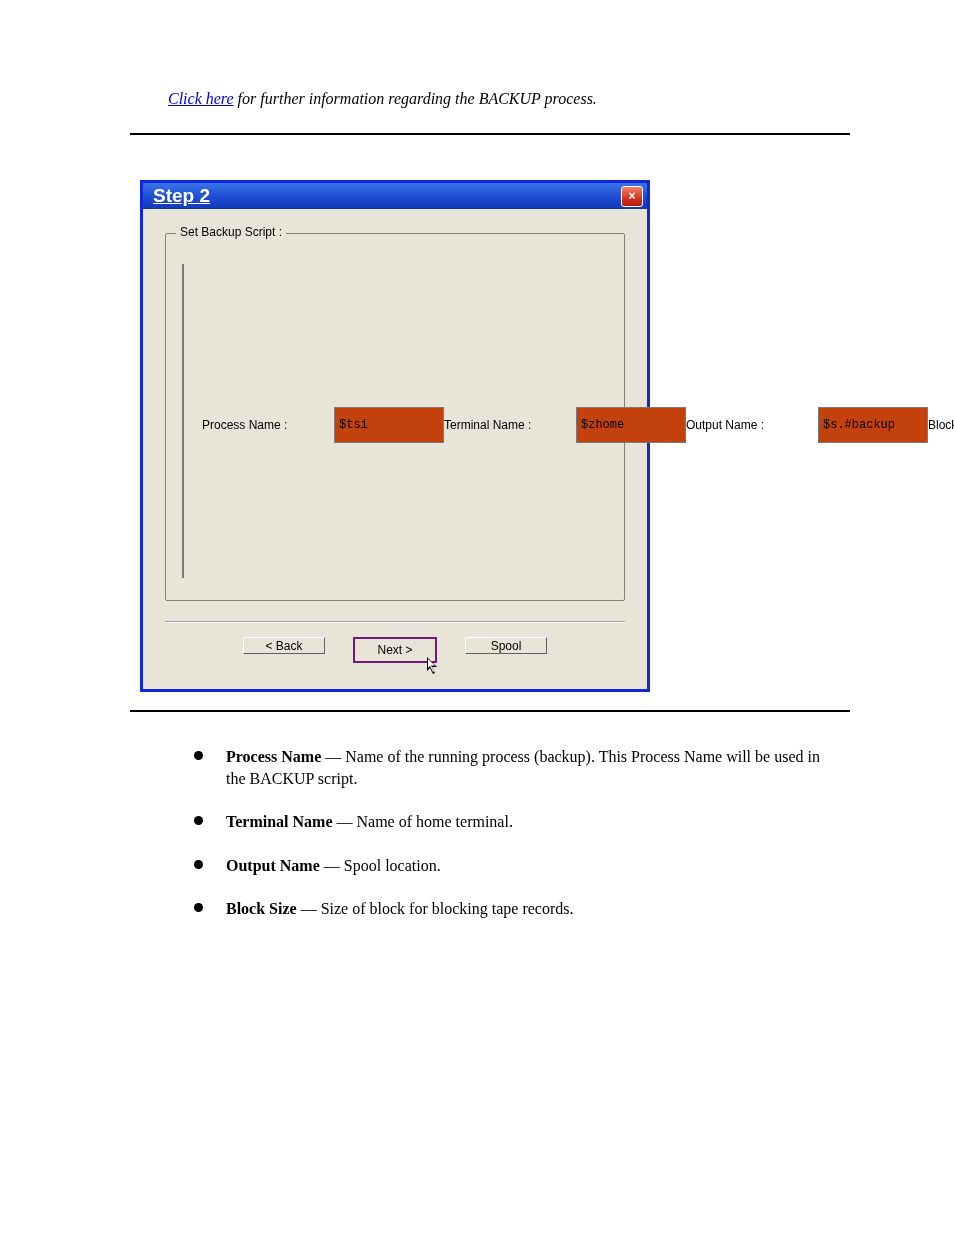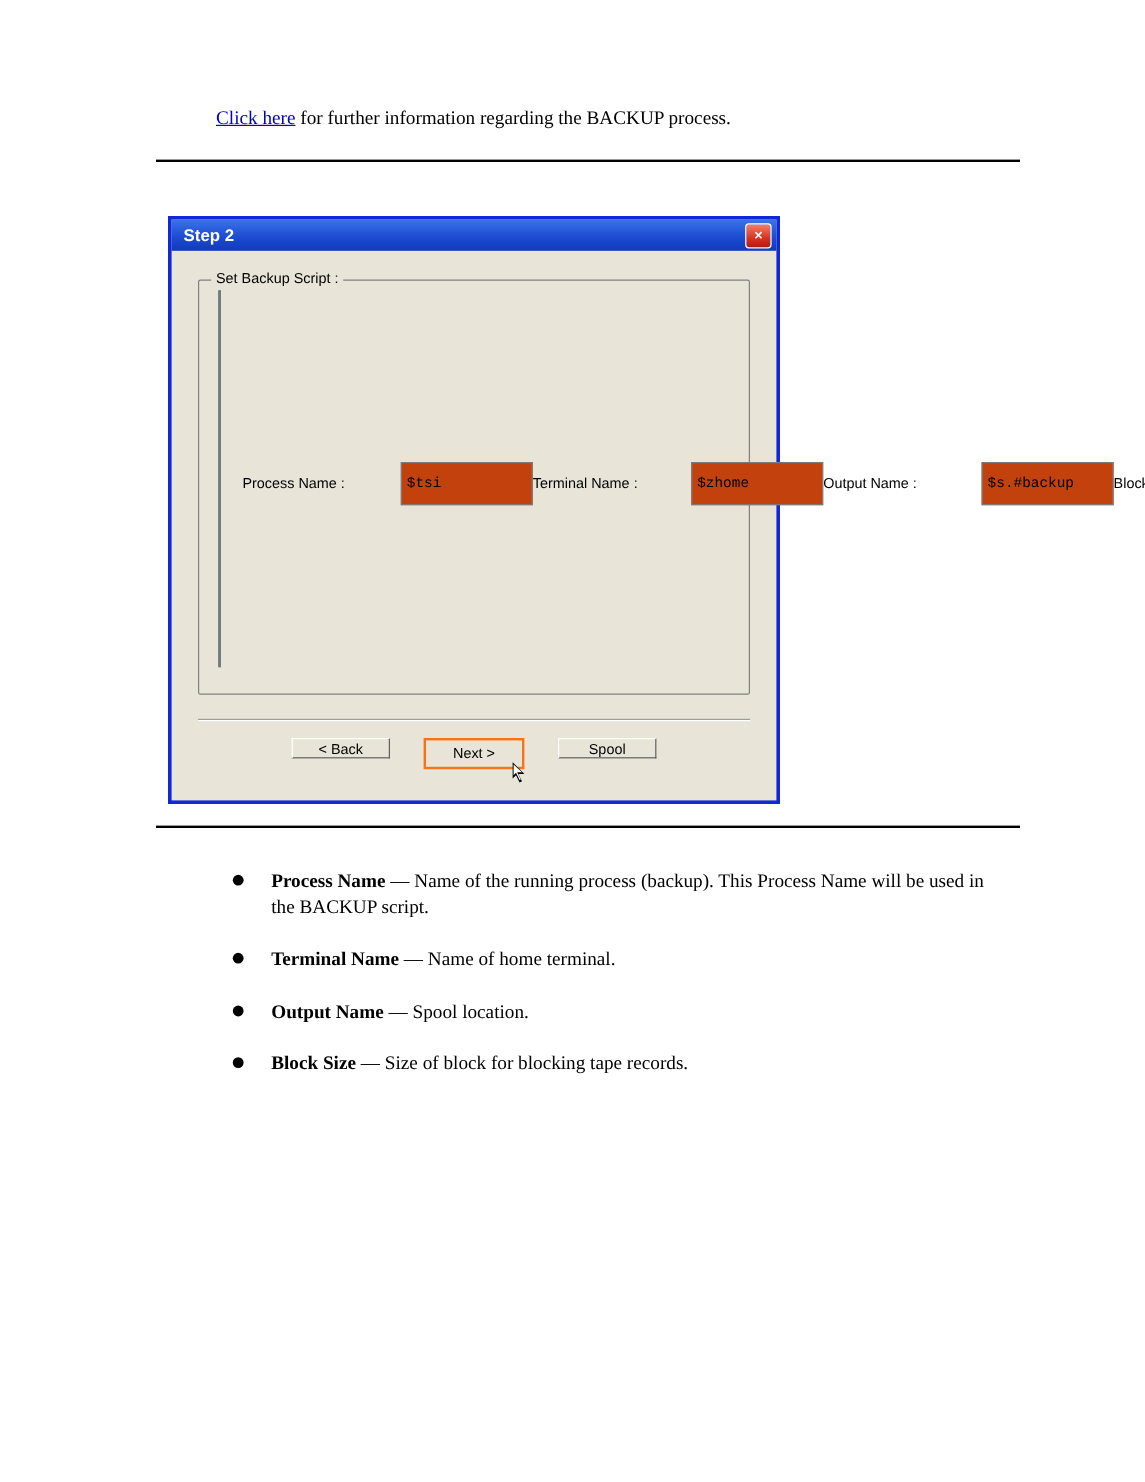--- a/index.html
+++ b/index.html
@@ -10,21 +10,22 @@
     color: #000000;
   }
   .page {
     width: 954px;
     margin: 0 auto;
     padding: 0 0 80px 0;
     box-sizing: border-box;
   }
   
   .header-area {
-    padding: 90px 0 0 12px;
+    padding: 90px 0 0 0;
+    font-style: italic;
   }
   .header-link {
     color: #0000cc;
     text-decoration: underline;
     font-size: 16px;
     margin-left: 168px;
     display: inline-block;
   }
   .header-text {
     font-size: 16px;
@@ -54,21 +55,22 @@
     display: flex;
     align-items: center;
     justify-content: space-between;
     height: 26px;
     background: linear-gradient(to bottom, #3a73e8 0%, #1b49d0 60%, #103bb8 100%);
     padding: 0 4px 0 10px;
   }
   .titlebar-text {
     color: #ffffff;
     font-weight: bold;
-    font-size: 14px;
+    font-size: 19px;
+    text-decoration: underline;
   }
   .close-btn {
     width: 20px;
     height: 19px;
     background: linear-gradient(to bottom, #f08068 0%, #d83420 60%, #b01c10 100%);
     border: 1px solid #ffffff;
     border-radius: 3px;
     display: flex;
     align-items: center;
     justify-content: center;
@@ -78,21 +80,21 @@
     font-size: 12px;
     font-weight: bold;
     line-height: 1;
   }
   .dlg-body {
     padding: 24px 22px 12px 22px;
   }
   .groupbox {
     border: 1px solid #808080;
     border-radius: 2px;
-    padding: 8px 16px 22px 16px;
+    padding: 30px 16px 22px 16px;
     position: relative;
     background: #e8e4d8;
     display: flex;
     gap: 18px;
     justify-content: space-between;
   }
   .group-legend {
     position: absolute;
     top: -9px;
     left: 10px;
@@ -237,21 +239,21 @@
     border-right: 1px solid #606060;
     border-bottom: 1px solid #606060;
     font-size: 12px;
     font-family: Tahoma, Arial, sans-serif;
     display: flex;
     align-items: center;
     justify-content: center;
     box-sizing: border-box;
   }
   .dlg-btn.default {
-    border: 2px solid #f97316;
+    border: 2px solid #701a75;
     width: 84px;
     height: 26px;
     background: #e8e4d8;
   }
   .cursor {
     position: relative;
   }
   .cursor svg {
     position: absolute;
     bottom: -14px;

